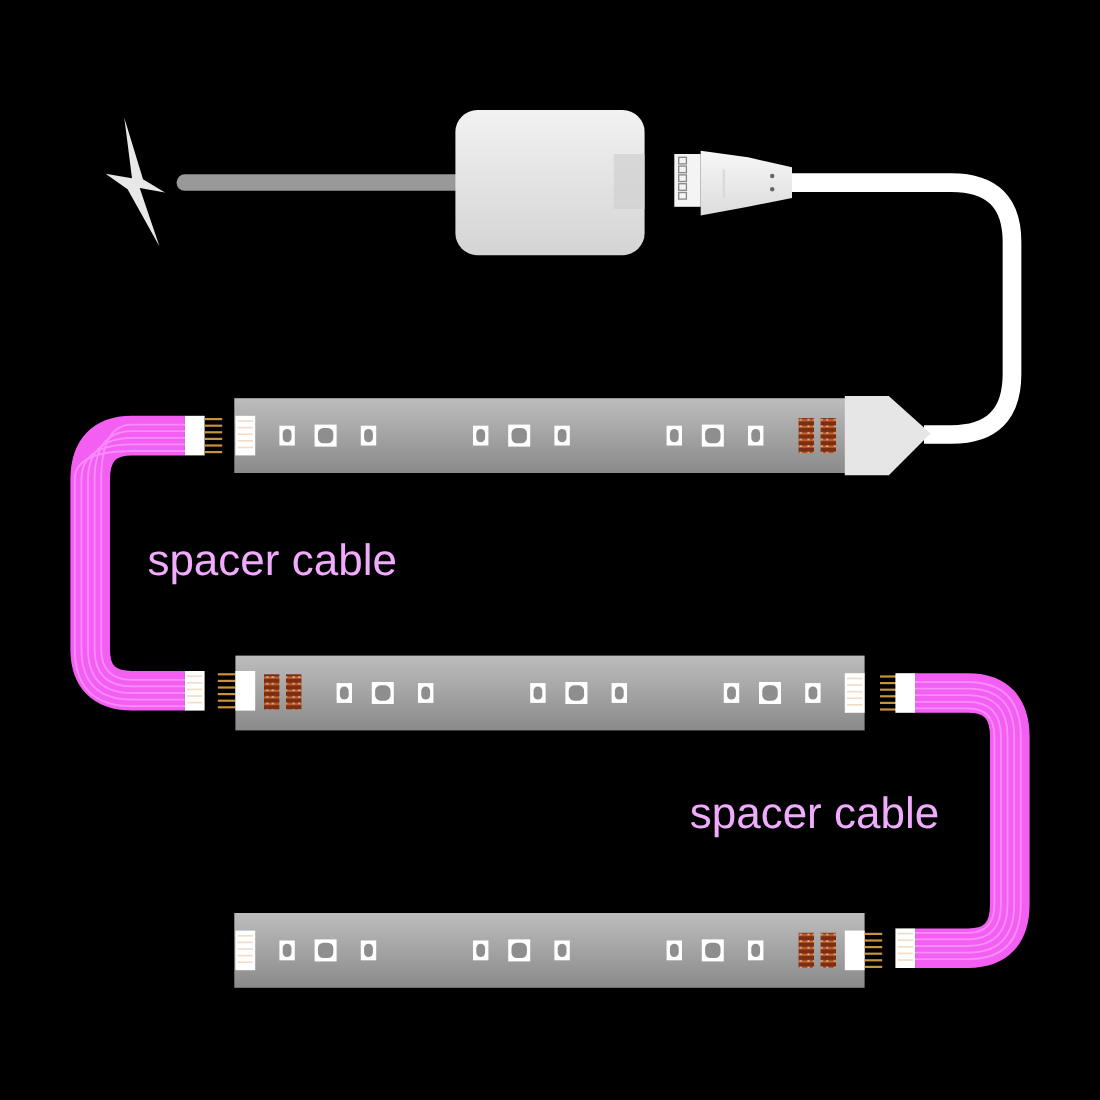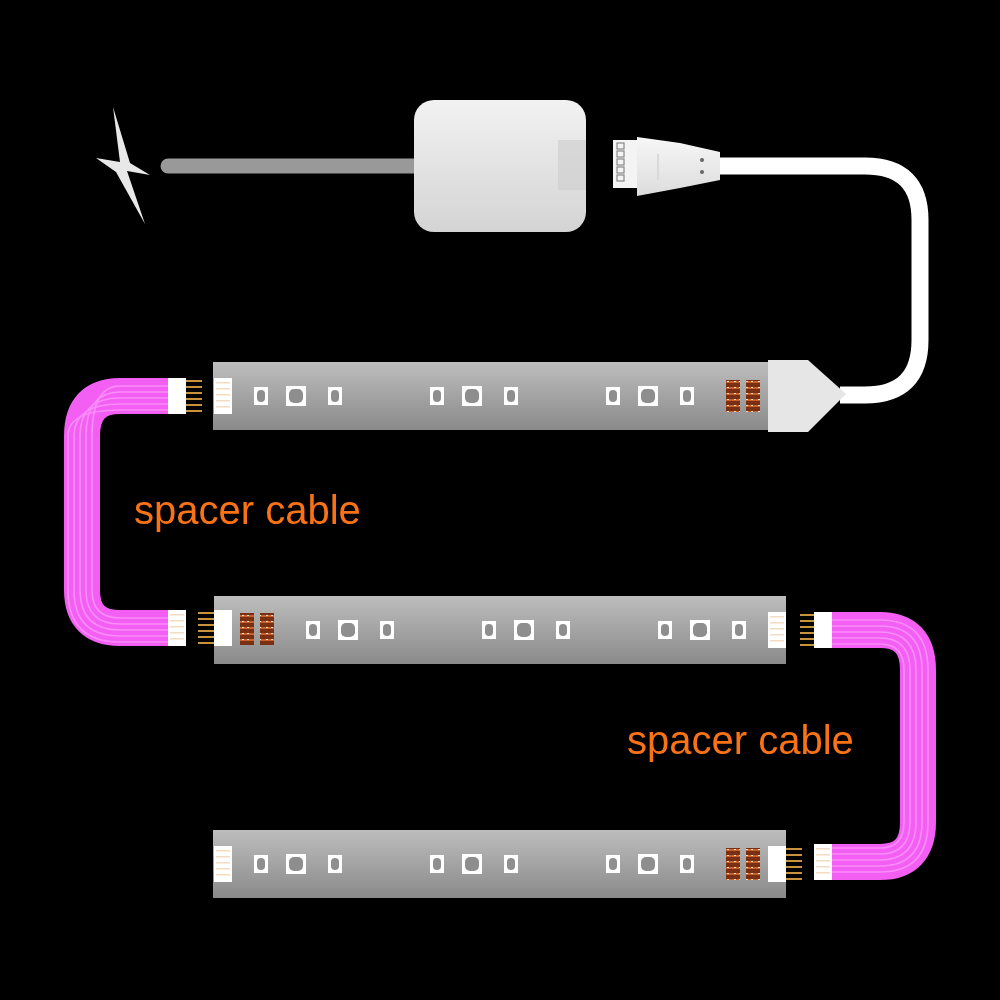--- a/index.html
+++ b/index.html
@@ -1,19 +1,19 @@
 <!DOCTYPE html>
 <html><head>
 <meta charset="utf-8">
 <style>
   html, body { margin: 0; padding: 0; background: #000; }
   body { width: 1000px; height: 1000px; position: relative; overflow: hidden; font-family: "Liberation Sans", sans-serif; }
   svg.canvas { position: absolute; left: 0; top: 0; }
   .label {
-    position: absolute; color: #f97316; font-size: 40px; line-height: 1;
+    position: absolute; color: #f0abfc; font-size: 40px; line-height: 1;
     font-family: "Liberation Sans", sans-serif; white-space: nowrap;
   }
   #label1 { left: 134px; top: 490px; }
   #label2 { left: 627px; top: 720px; }
 </style>
 </head>
 <body>
 
 <svg class="canvas" width="1000" height="1000" viewBox="0 0 1000 1000" xmlns="http://www.w3.org/2000/svg">
   <defs>

